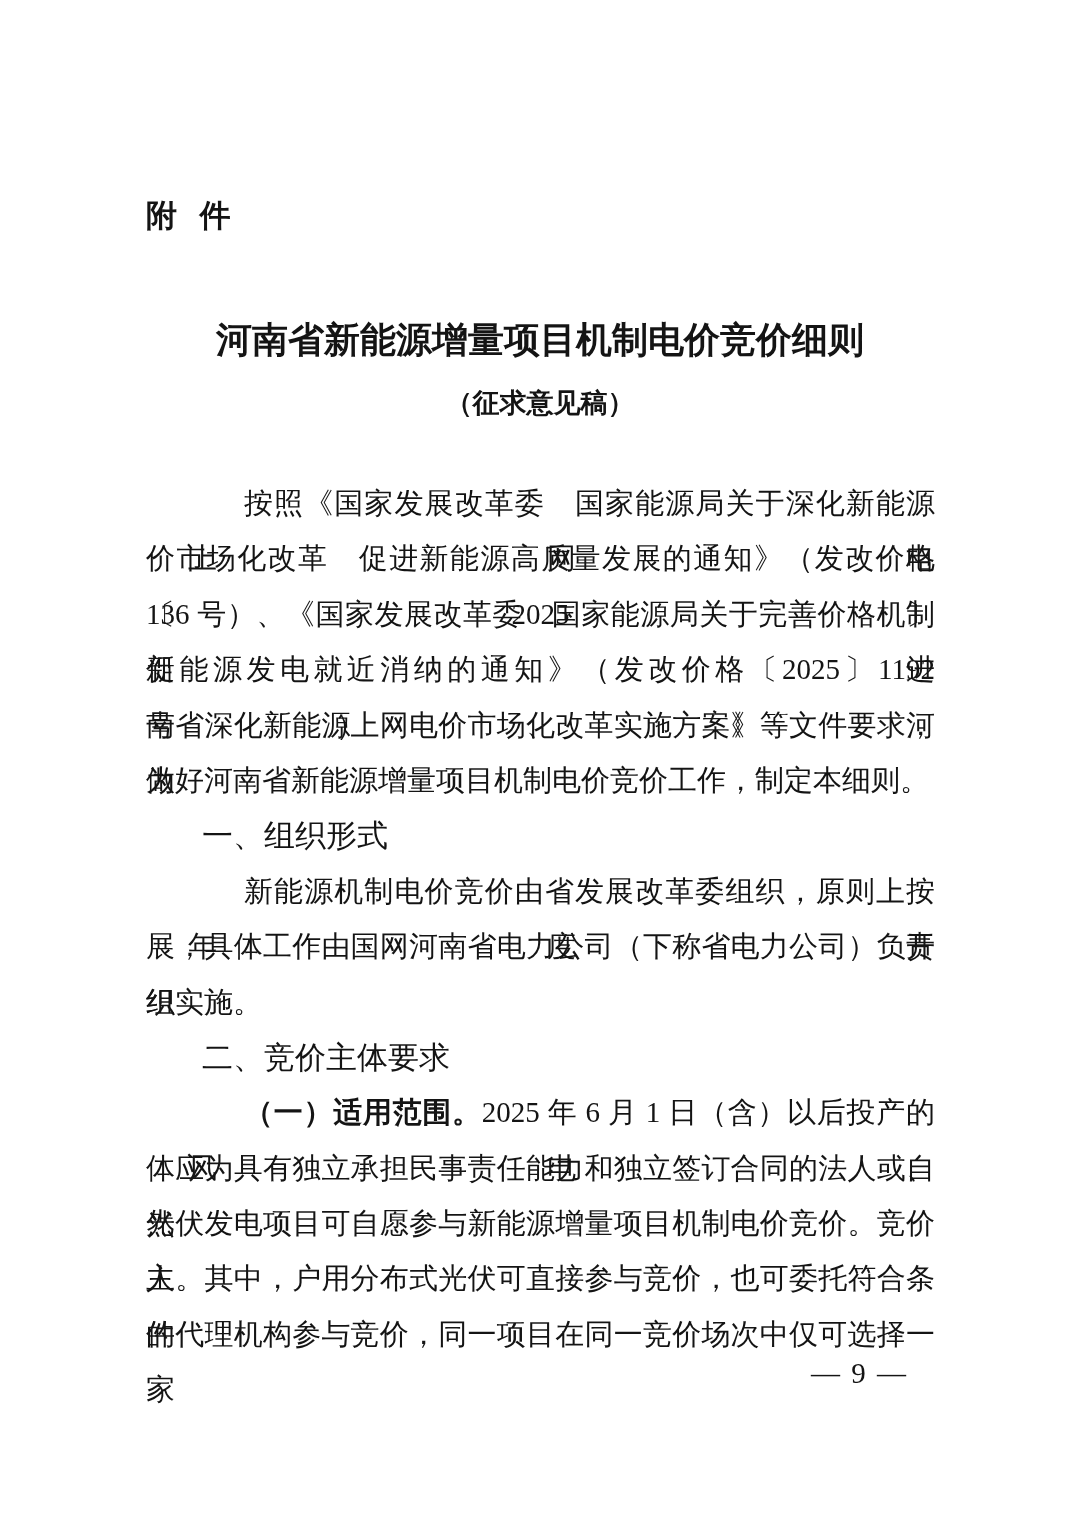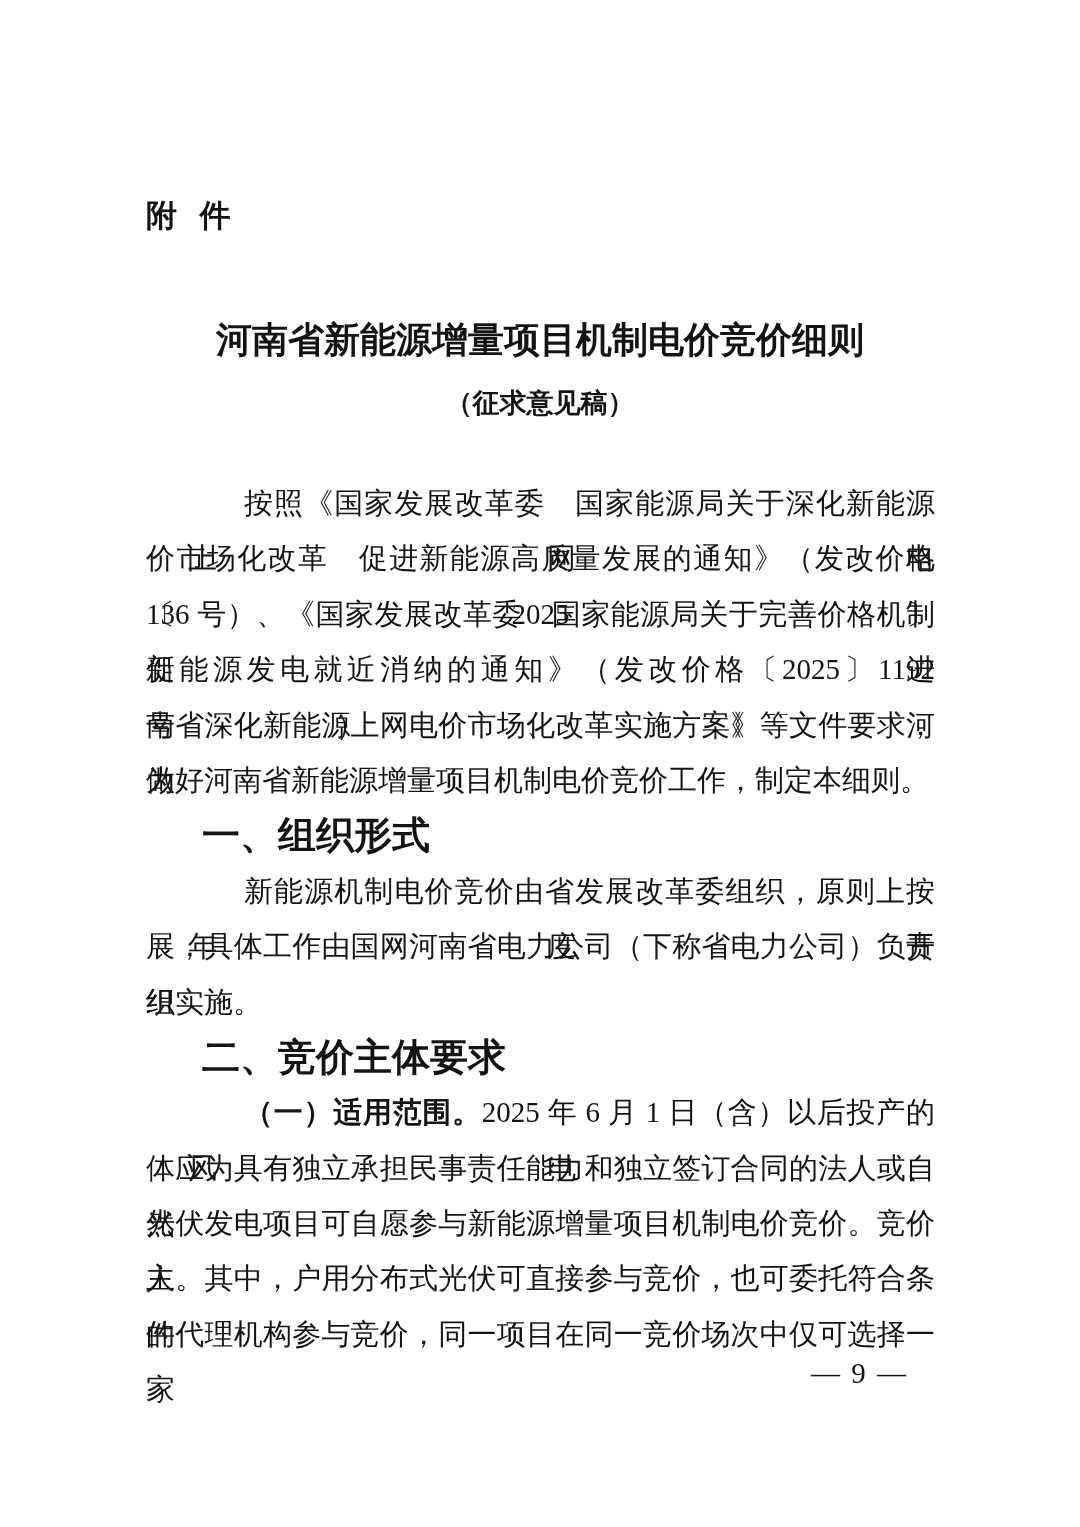--- a/index.html
+++ b/index.html
@@ -56,22 +56,22 @@
     line-height: 55.4px;
     overflow: visible;
   }
   .just {
     text-align: justify;
     text-align-last: justify;
   }
   .indent { text-indent: 56px; margin-left: 42px; }
   .heading-line {
     font-family: "Liberation Sans", sans-serif;
-    font-weight: 700;
-    font-size: 38px;
+    font-weight: 400;
+    font-size: 31px;
     text-indent: 56px;
   }
   .lead-emphasis { font-weight: 700; }
   .page-number {
     position: absolute;
     top: 1356px;
     right: 172px;
     font-size: 29px;
     line-height: 34px;
     letter-spacing: 2px;

